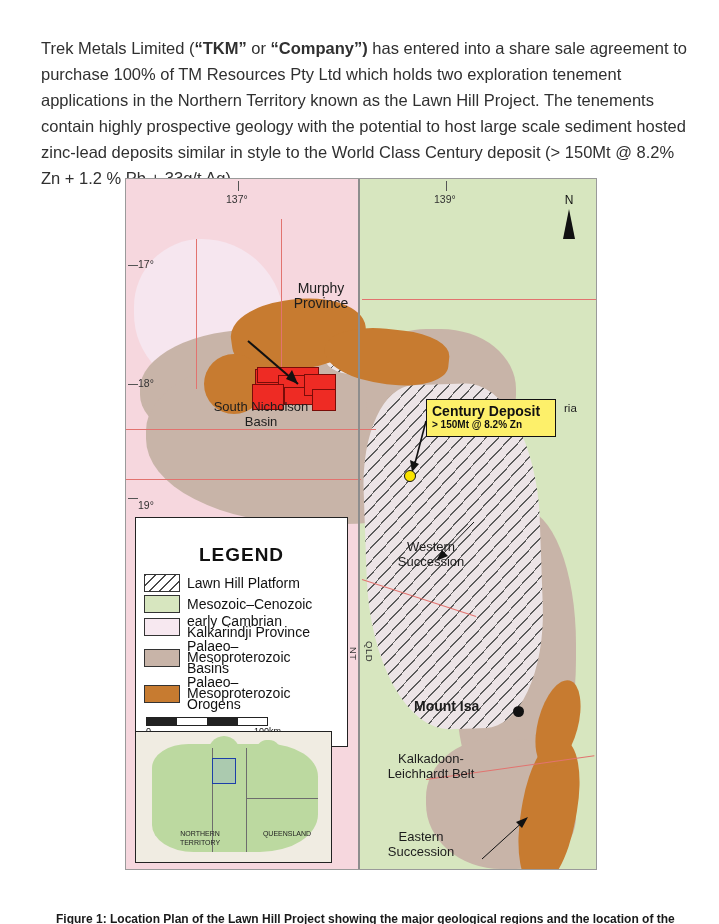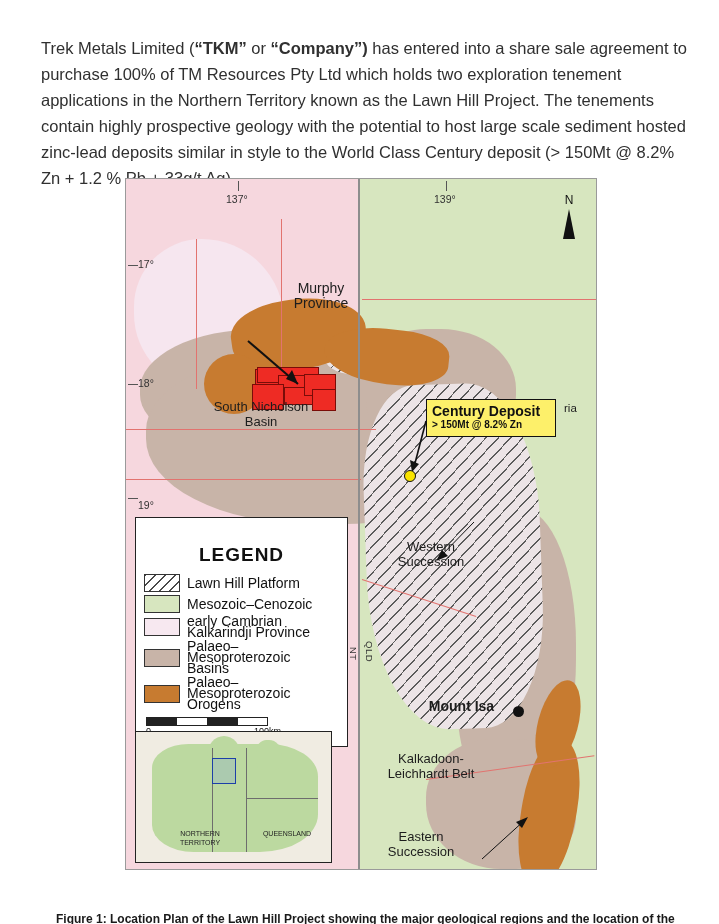--- a/index.html
+++ b/index.html
@@ -461,21 +461,21 @@
 
       <path d="M400 640 L356 680" stroke="#111" stroke-width="1" fill="none"></path>
       <polygon points="402,638 396,649 390,643" fill="#111"></polygon>
     </svg>
 
     <div class="mlabel big" style="left:140px; top:102px; width:110px;">Murphy<br>Province</div>
     <div class="mlabel" style="left:50px; top:220px; width:170px;">South Nicholson<br>Basin</div>
     <div class="mlabel" style="left:245px; top:360px; width:120px;">Western<br>Succession</div>
     <div class="mlabel" style="left:235px; top:650px; width:120px;">Eastern<br>Succession</div>
     <div class="mlabel" style="left:230px; top:572px; width:150px;">Kalkadoon-<br>Leichhardt Belt</div>
-    <div class="mlabel big" style="left:288px; top:520px; width:95px; font-weight:bold; text-align:center;">Mount Isa</div>
+    <div class="mlabel big" style="left:288px; top:520px; width:95px; font-weight:bold; text-align:left;">Mount Isa</div>
     <div class="mlabel sm" style="left:438px; top:222px; width:32px; text-align:left;">ria</div>
 
 
     <div class="callout-century">
       <div class="c-title">Century Deposit</div>
       <div class="c-sub">&gt; 150Mt @ 8.2% Zn</div>
     </div>
 
     <div class="dot-yellow"></div>
     <div class="dot-black"></div>

